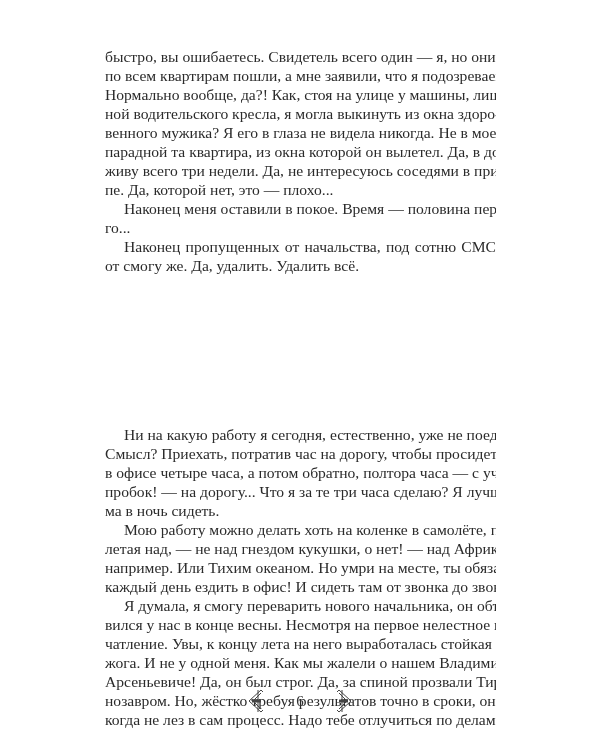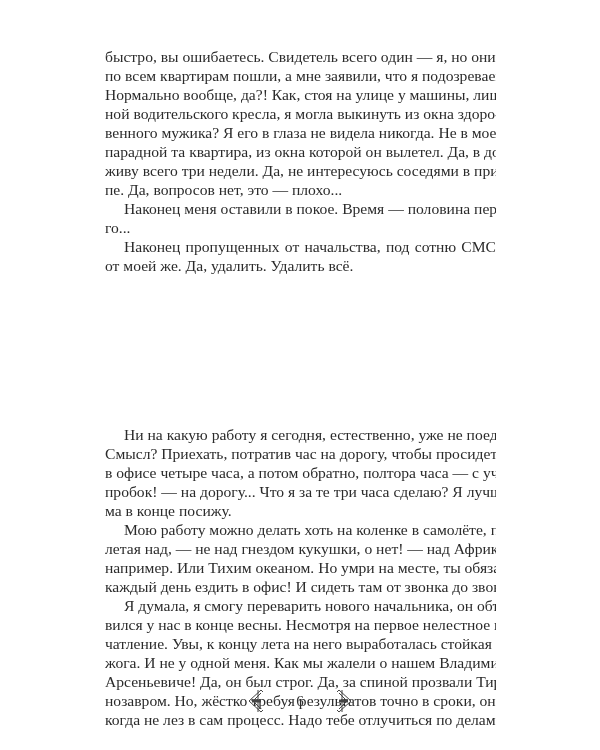--- a/index.html
+++ b/index.html
@@ -76,52 +76,52 @@
 <div class="page">
 
   <div>
     <span class="line">быстро, вы ошибаетесь. Свидетель всего один — я, но они же</span>
     <span class="line">по всем квартирам пошли, а мне заявили, что я подозреваемая.</span>
     <span class="line">Нормально вообще, да?! Как, стоя на улице у машины, лишён-</span>
     <span class="line">ной водительского кресла, я могла выкинуть из окна здоро-</span>
     <span class="line">венного мужика? Я его в глаза не видела никогда. Не в моей</span>
     <span class="line">парадной та квартира, из окна которой он вылетел. Да, в доме</span>
     <span class="line">живу всего три недели. Да, не интересуюсь соседями в принци-</span>
-    <span class="line last">пе. Да, вопросов нет, это — плохо...</span>
+    <span class="line last">пе. Да, которой нет, это — плохо...</span>
   </div>
 
   <div>
     <span class="line indent">Наконец меня оставили в покое. Время — половина перво-</span>
     <span class="line last">го...</span>
   </div>
 
   <div>
     <span class="line indent">Наконец пропущенных от начальства, под сотню СМС</span>
-    <span class="line last">от моей же. Да, удалить. Удалить всё.</span>
+    <span class="line last">от смогу же. Да, удалить. Удалить всё.</span>
   </div>
 
   <div class="gap"></div>
 
   <div class="italic-block">
     <span class="line indent"></span>
     <span class="line"></span>
     <span class="line last"></span>
     <span class="line indent last"></span>
     <span class="line indent"></span>
     <span class="line last"></span>
   </div>
 
   <div class="gap2"></div>
 
   <div>
     <span class="line indent">Ни на какую работу я сегодня, естественно, уже не поеду.</span>
     <span class="line">Смысл? Приехать, потратив час на дорогу, чтобы просидеть</span>
     <span class="line">в офисе четыре часа, а потом обратно, полтора часа — с учётом</span>
     <span class="line">пробок! — на дорогу... Что я за те три часа сделаю? Я лучше до-</span>
-    <span class="line last">ма в конце посижу.</span>
+    <span class="line last">ма в ночь сидеть.</span>
   </div>
 
   <div>
     <span class="line indent">Мою работу можно делать хоть на коленке в самолёте, про-</span>
     <span class="line">летая над, — не над гнездом кукушки, о нет! — над Африкой,</span>
     <span class="line">например. Или Тихим океаном. Но умри на месте, ты обязана</span>
     <span class="line">каждый день ездить в офис! И сидеть там от звонка до звонка,</span>
   </div>
 
   <div>

